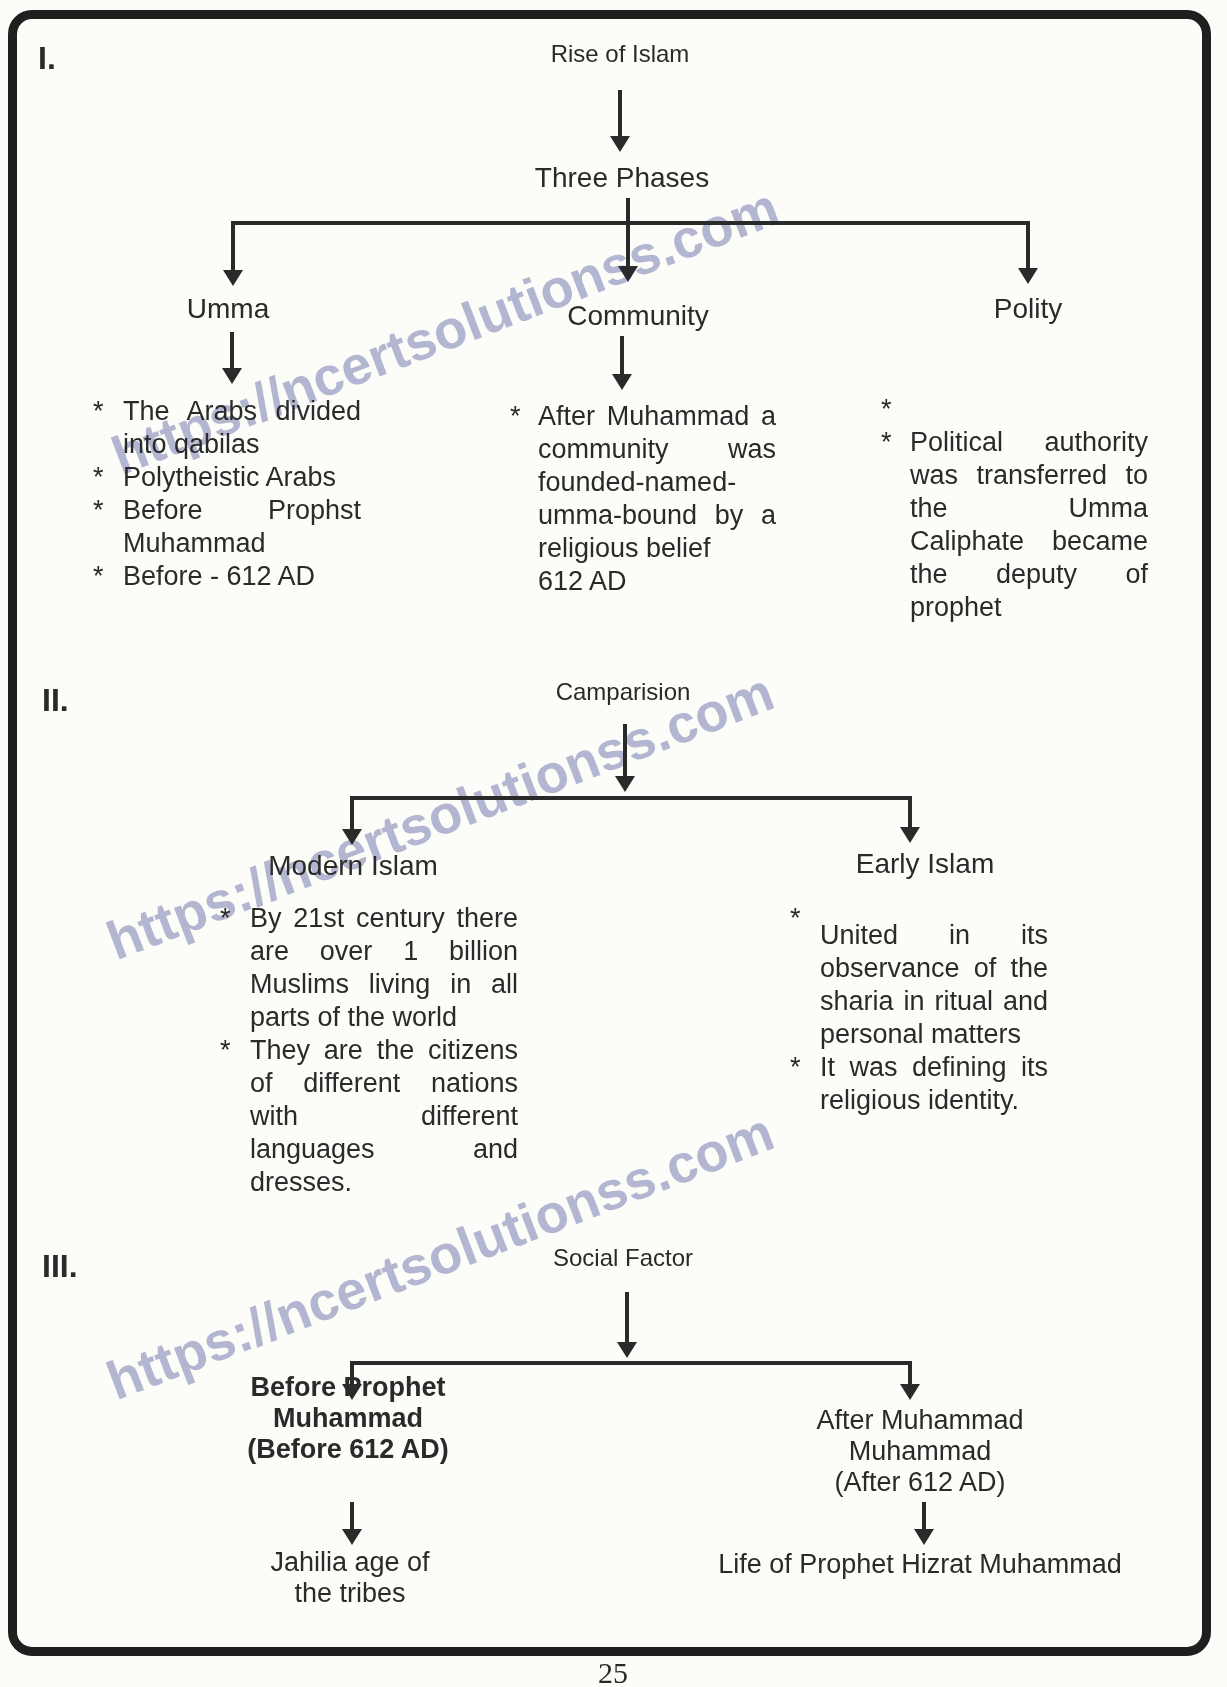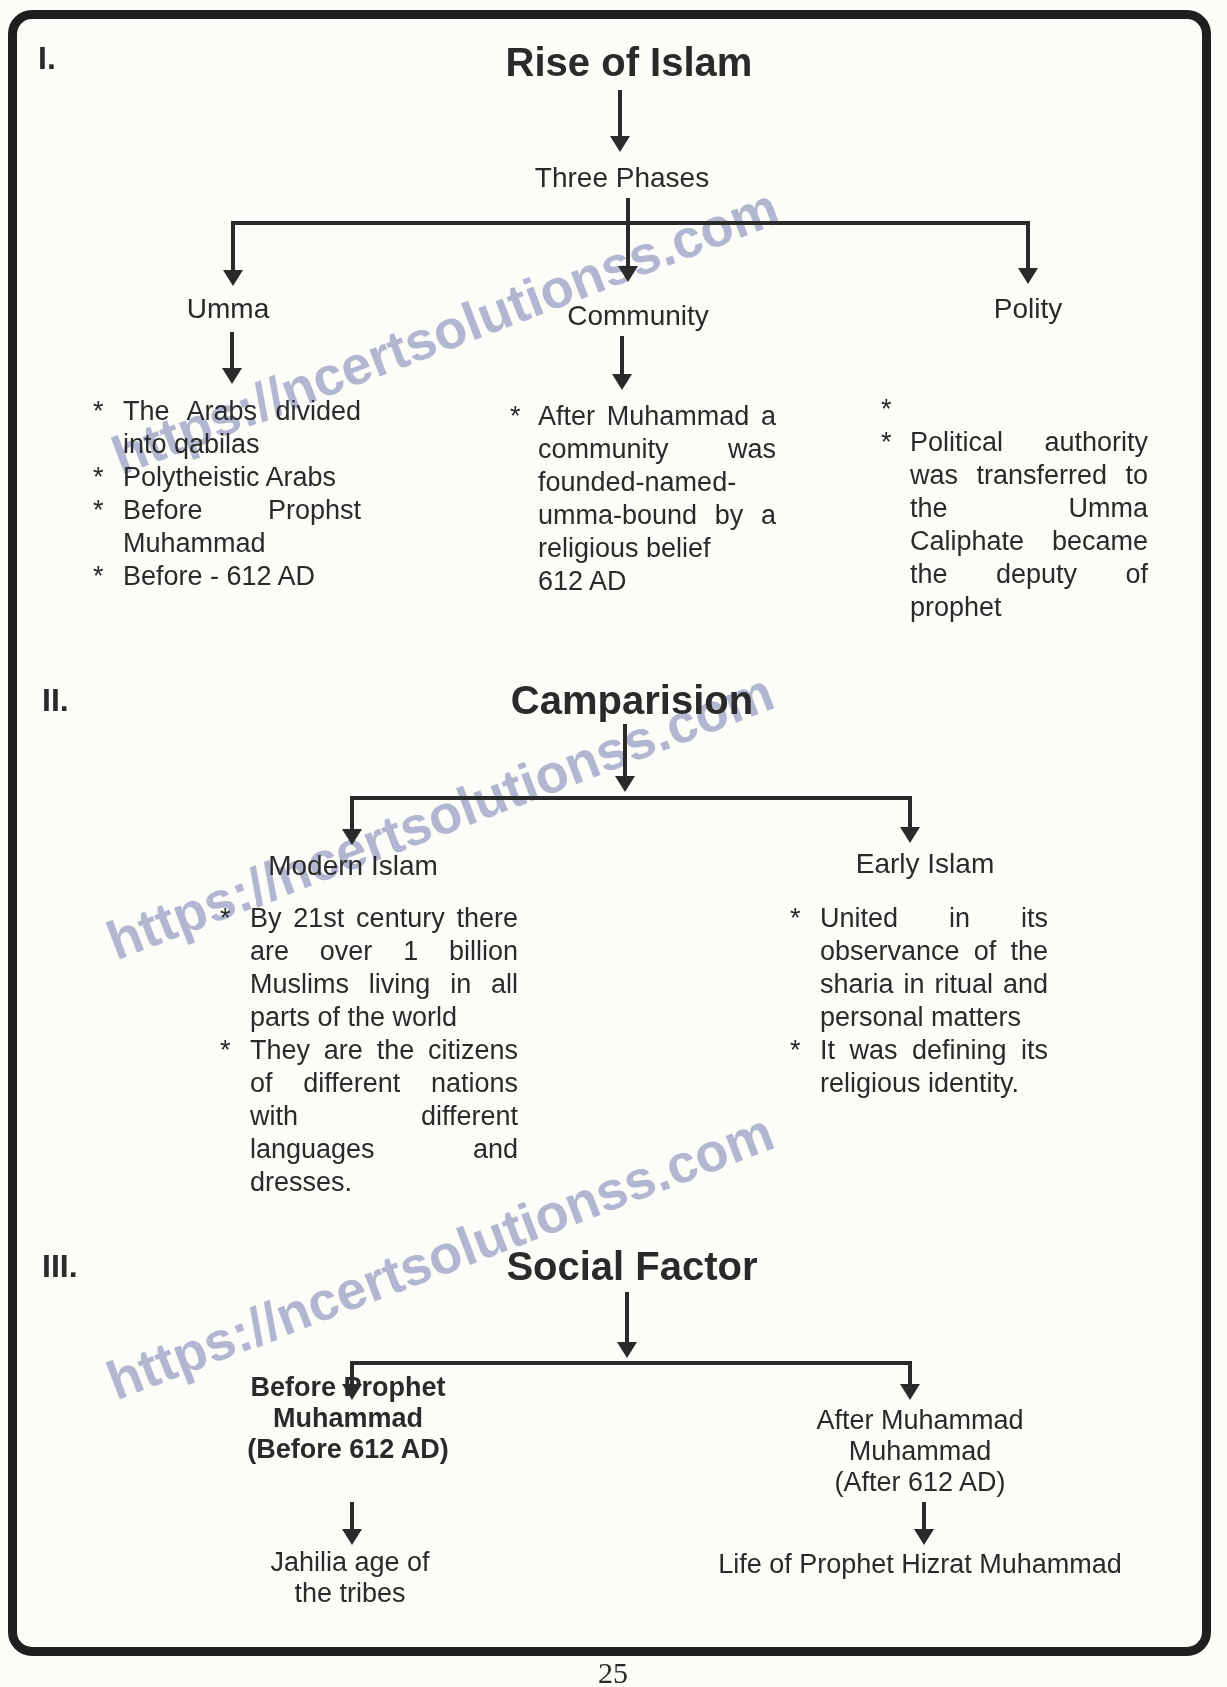--- a/index.html
+++ b/index.html
@@ -6,21 +6,21 @@
   .stage{position:relative;width:1227px;height:1687px;margin:0 auto;background:#fcfcf9;
          font-family:"Liberation Sans", sans-serif;color:#2a2a2a;overflow:hidden;}
   .frame{position:absolute;left:8px;top:10px;width:1203px;height:1646px;
          border:9px solid #1f1f1f;border-radius:24px;box-sizing:border-box;}
   
   .wm{position:absolute;width:840px;text-align:center;white-space:nowrap;
       font-weight:bold;font-size:54px;letter-spacing:0px;
       color:rgba(106,112,168,0.50);transform:rotate(-21deg);pointer-events:none;}
   
   .num{position:absolute;font-weight:bold;font-size:32px;}
-  .title{position:absolute;font-weight:bold;font-size:40px;white-space:nowrap;transform:translateX(-50%);margin-left:9px;}
+  .title{position:absolute;font-weight:normal;font-size:24px;white-space:nowrap;transform:translateX(-50%);}
   .node{position:absolute;font-size:28px;white-space:nowrap;transform:translateX(-50%);}
   .mlabel{position:absolute;font-size:27px;line-height:31px;text-align:center;transform:translateX(-50%);white-space:nowrap;}
   
   .hline{position:absolute;height:4px;background:#2a2a2a;}
   .vline{position:absolute;width:4px;background:#2a2a2a;}
   .arrow{position:absolute;width:4px;background:#2a2a2a;}
   .arrow::after{content:"";position:absolute;left:50%;bottom:-15px;transform:translateX(-50%);
                 border:solid transparent;border-width:16px 10px 0 10px;border-top-color:#2a2a2a;}
   
   .bullets{position:absolute;font-size:27px;line-height:33px;}
@@ -117,21 +117,21 @@
     </div>
     <div class="bullet">
       <span class="ast" style="width:30px;">*</span>
       <div class="btxt" style="width:268px;">They are the citizens of different nations with different languages and dresses.</div>
     </div>
   </div>
 
   <div class="bullets" style="left:790px;top:902px;width:260px;">
     <div class="bullet">
       <span class="ast" style="width:30px;">*</span>
-      <div class="btxt" style="width:228px;">United in its observance of the sharia in ritual and personal matters</div>
+      <div class="btxt" style="width:228px;margin-top:17px;">United in its observance of the sharia in ritual and personal matters</div>
     </div>
     <div class="bullet">
       <span class="ast" style="width:30px;">*</span>
       <div class="btxt" style="width:228px;">It was defining its religious identity.</div>
     </div>
   </div>
 
   <div class="num" style="left:42px;top:1248px;">III.</div>
   <div class="title" style="left:623px;top:1244px;">Social Factor</div>
 

